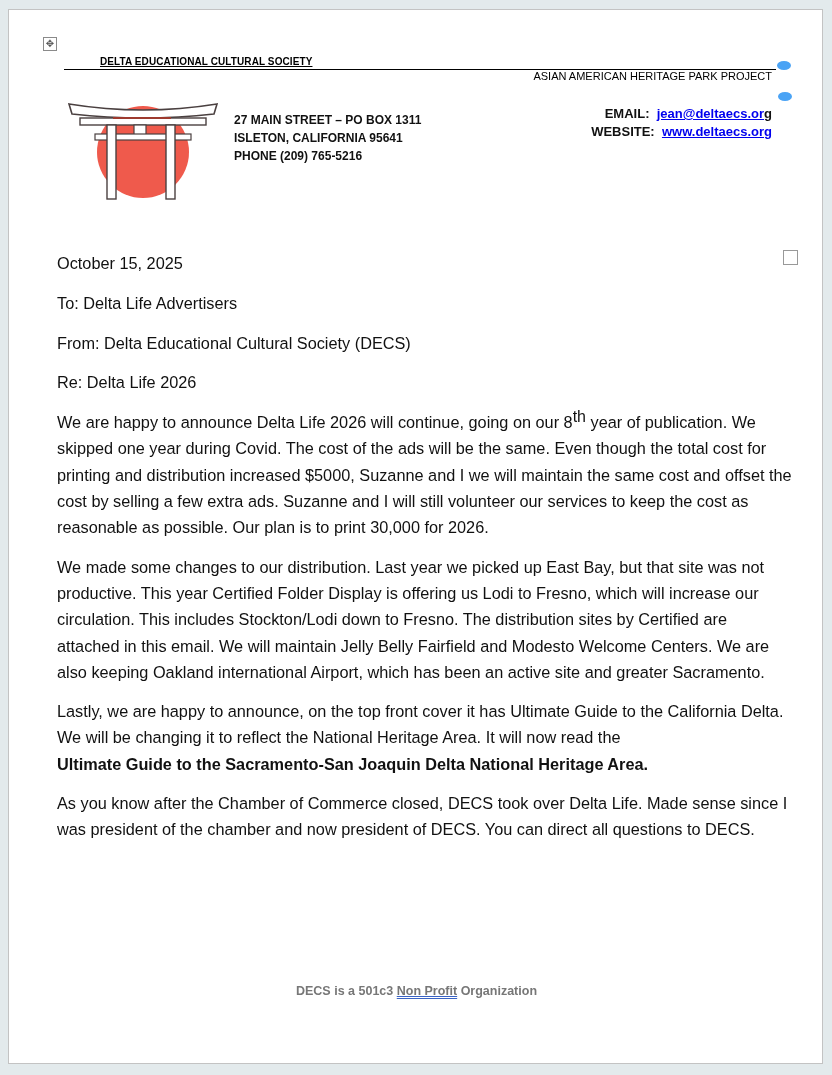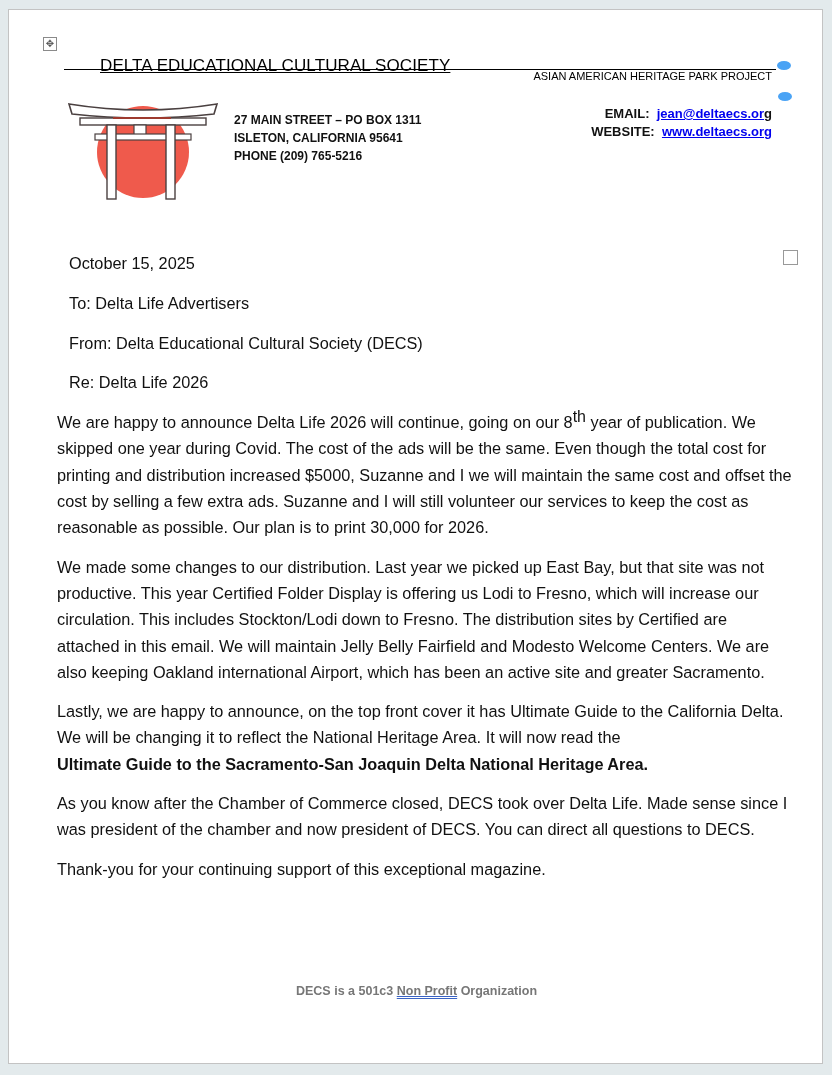--- a/index.html
+++ b/index.html
@@ -18,21 +18,21 @@
   }
   .move-handle {
     position: absolute; left: 34px; top: 27px;
     width: 12px; height: 12px;
     border: 1px solid #8a8a8a; background: #fff;
     font-size: 10px; line-height: 11px; text-align: center; color: #555;
     font-family: "DejaVu Sans", sans-serif;
   }
   .org-name {
     position: absolute; left: 55px; top: 46px;
-    font-weight: normal; font-size: 17px; color: #000;
+    font-weight: bold; font-size: 10px; color: #000;
     text-decoration: underline; letter-spacing: 0.1px; padding-left: 36px;
   }
   .header-rule {
     position: absolute; left: 55px; top: 59px; width: 712px; height: 1px; background: #000;
   }
   .project-name {
     position: absolute; right: 50px; top: 60px;
     font-size: 11px; color: #000; 
   }
   .anchor-dot {
@@ -51,21 +51,21 @@
   .contact a { color: #0000ee; text-decoration: underline; }
   .checkbox {
     position: absolute; left: 774px; top: 240px; width: 13px; height: 13px;
     border: 1px solid #999; background: #fff;
   }
   .body-text {
     position: absolute; left: 48px; top: 240px; width: 735px;
     font-size: 16.3px; color: #111; line-height: 26.3px;
   }
   .body-text p { margin: 0 0 13px 0; }
-  .body-text p.short { margin-bottom: 13.5px; margin-left: 12px; }
+  .body-text p.short { margin-bottom: 13.5px; }
   sup { font-size: 16px; line-height: 0; vertical-align: super; }
   .footer-note {
     position: absolute; left: 0; width: 815px; top: 974px; text-align: center;
     font-size: 12.5px; font-weight: bold; color: #777;
   }
   .footer-note .np { text-decoration: underline double #3a63c4; }
 </style>
 </head>
 <body>
 
@@ -112,18 +112,17 @@
 
   <div class="body-text">
     <p class="short">October 15, 2025</p>
     <p class="short">To:  Delta Life Advertisers</p>
     <p class="short">From:  Delta Educational Cultural Society (DECS)</p>
     <p class="short">Re:  Delta Life 2026</p>
     <p><span>We are happy to announce Delta Life 2026 will continue, going on our 8</span><sup>th</sup><span> year of publication. We skipped one year during Covid.  The cost of the ads will be the same.  Even though the total cost for printing and distribution increased $5000, Suzanne and I we will maintain the same cost and offset the cost by selling a few extra ads.  Suzanne and I will still volunteer our services to keep the cost as reasonable as possible.  Our plan is to print 30,000 for 2026.</span></p>
     <p>We made some changes to our distribution.  Last year we picked up East Bay, but that site was not productive.  This year Certified Folder Display is offering us Lodi to Fresno, which will increase our circulation.  This includes Stockton/Lodi down to Fresno. The distribution sites by Certified are attached in this email.  We will maintain Jelly Belly Fairfield and Modesto Welcome Centers.  We are also keeping Oakland international Airport, which has been an active site and greater Sacramento.</p>
     <p><span>Lastly, we are happy to announce, on the top front cover it has Ultimate Guide to the California Delta.  We will be changing it to reflect the National Heritage Area.  It will now read the</span><br><b>Ultimate Guide to the Sacramento-San Joaquin Delta National Heritage Area.</b></p>
     <p>As you know after the Chamber of Commerce closed, DECS took over Delta Life.  Made sense since I was president of the chamber and now president of DECS.  You can direct all questions to DECS.</p>
-    <p>Thank-you for your continuing support of this exceptional magazine.</p>
   </div>
 
   <div class="footer-note"><span>DECS is a 501c3 </span><span class="np">Non Profit</span><span> Organization</span></div>
 
 </div>
 
 </body></html>

